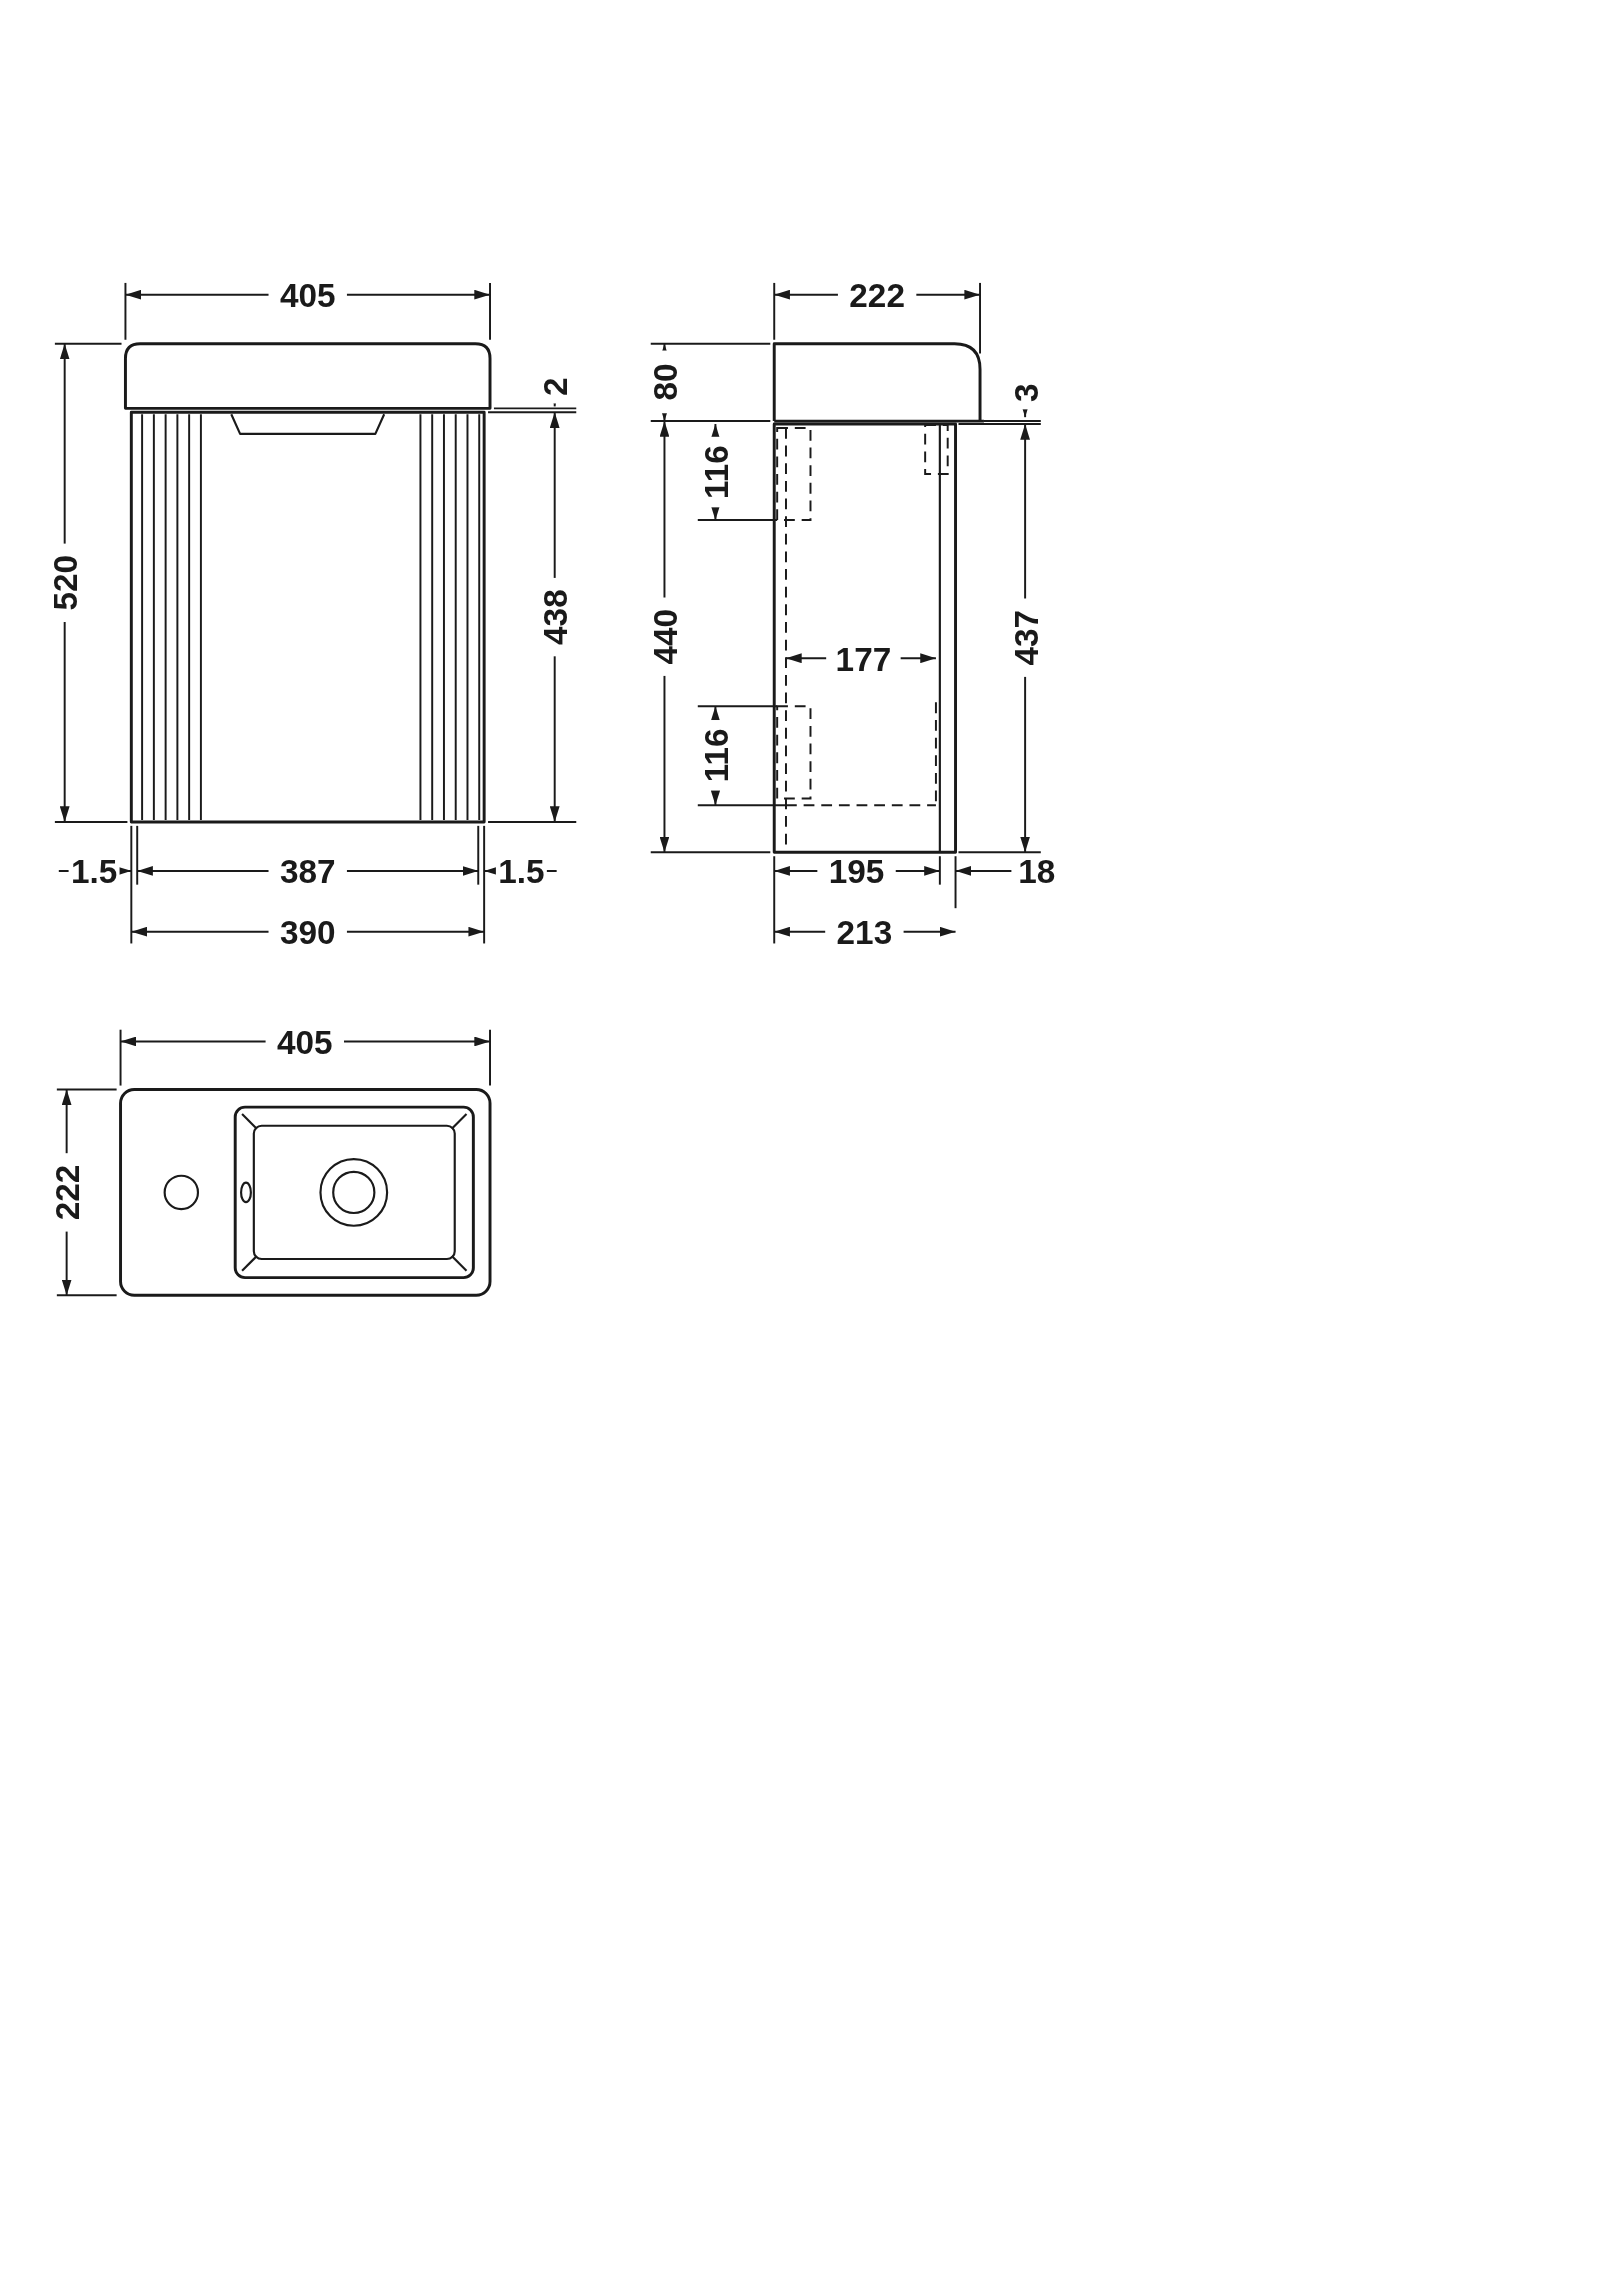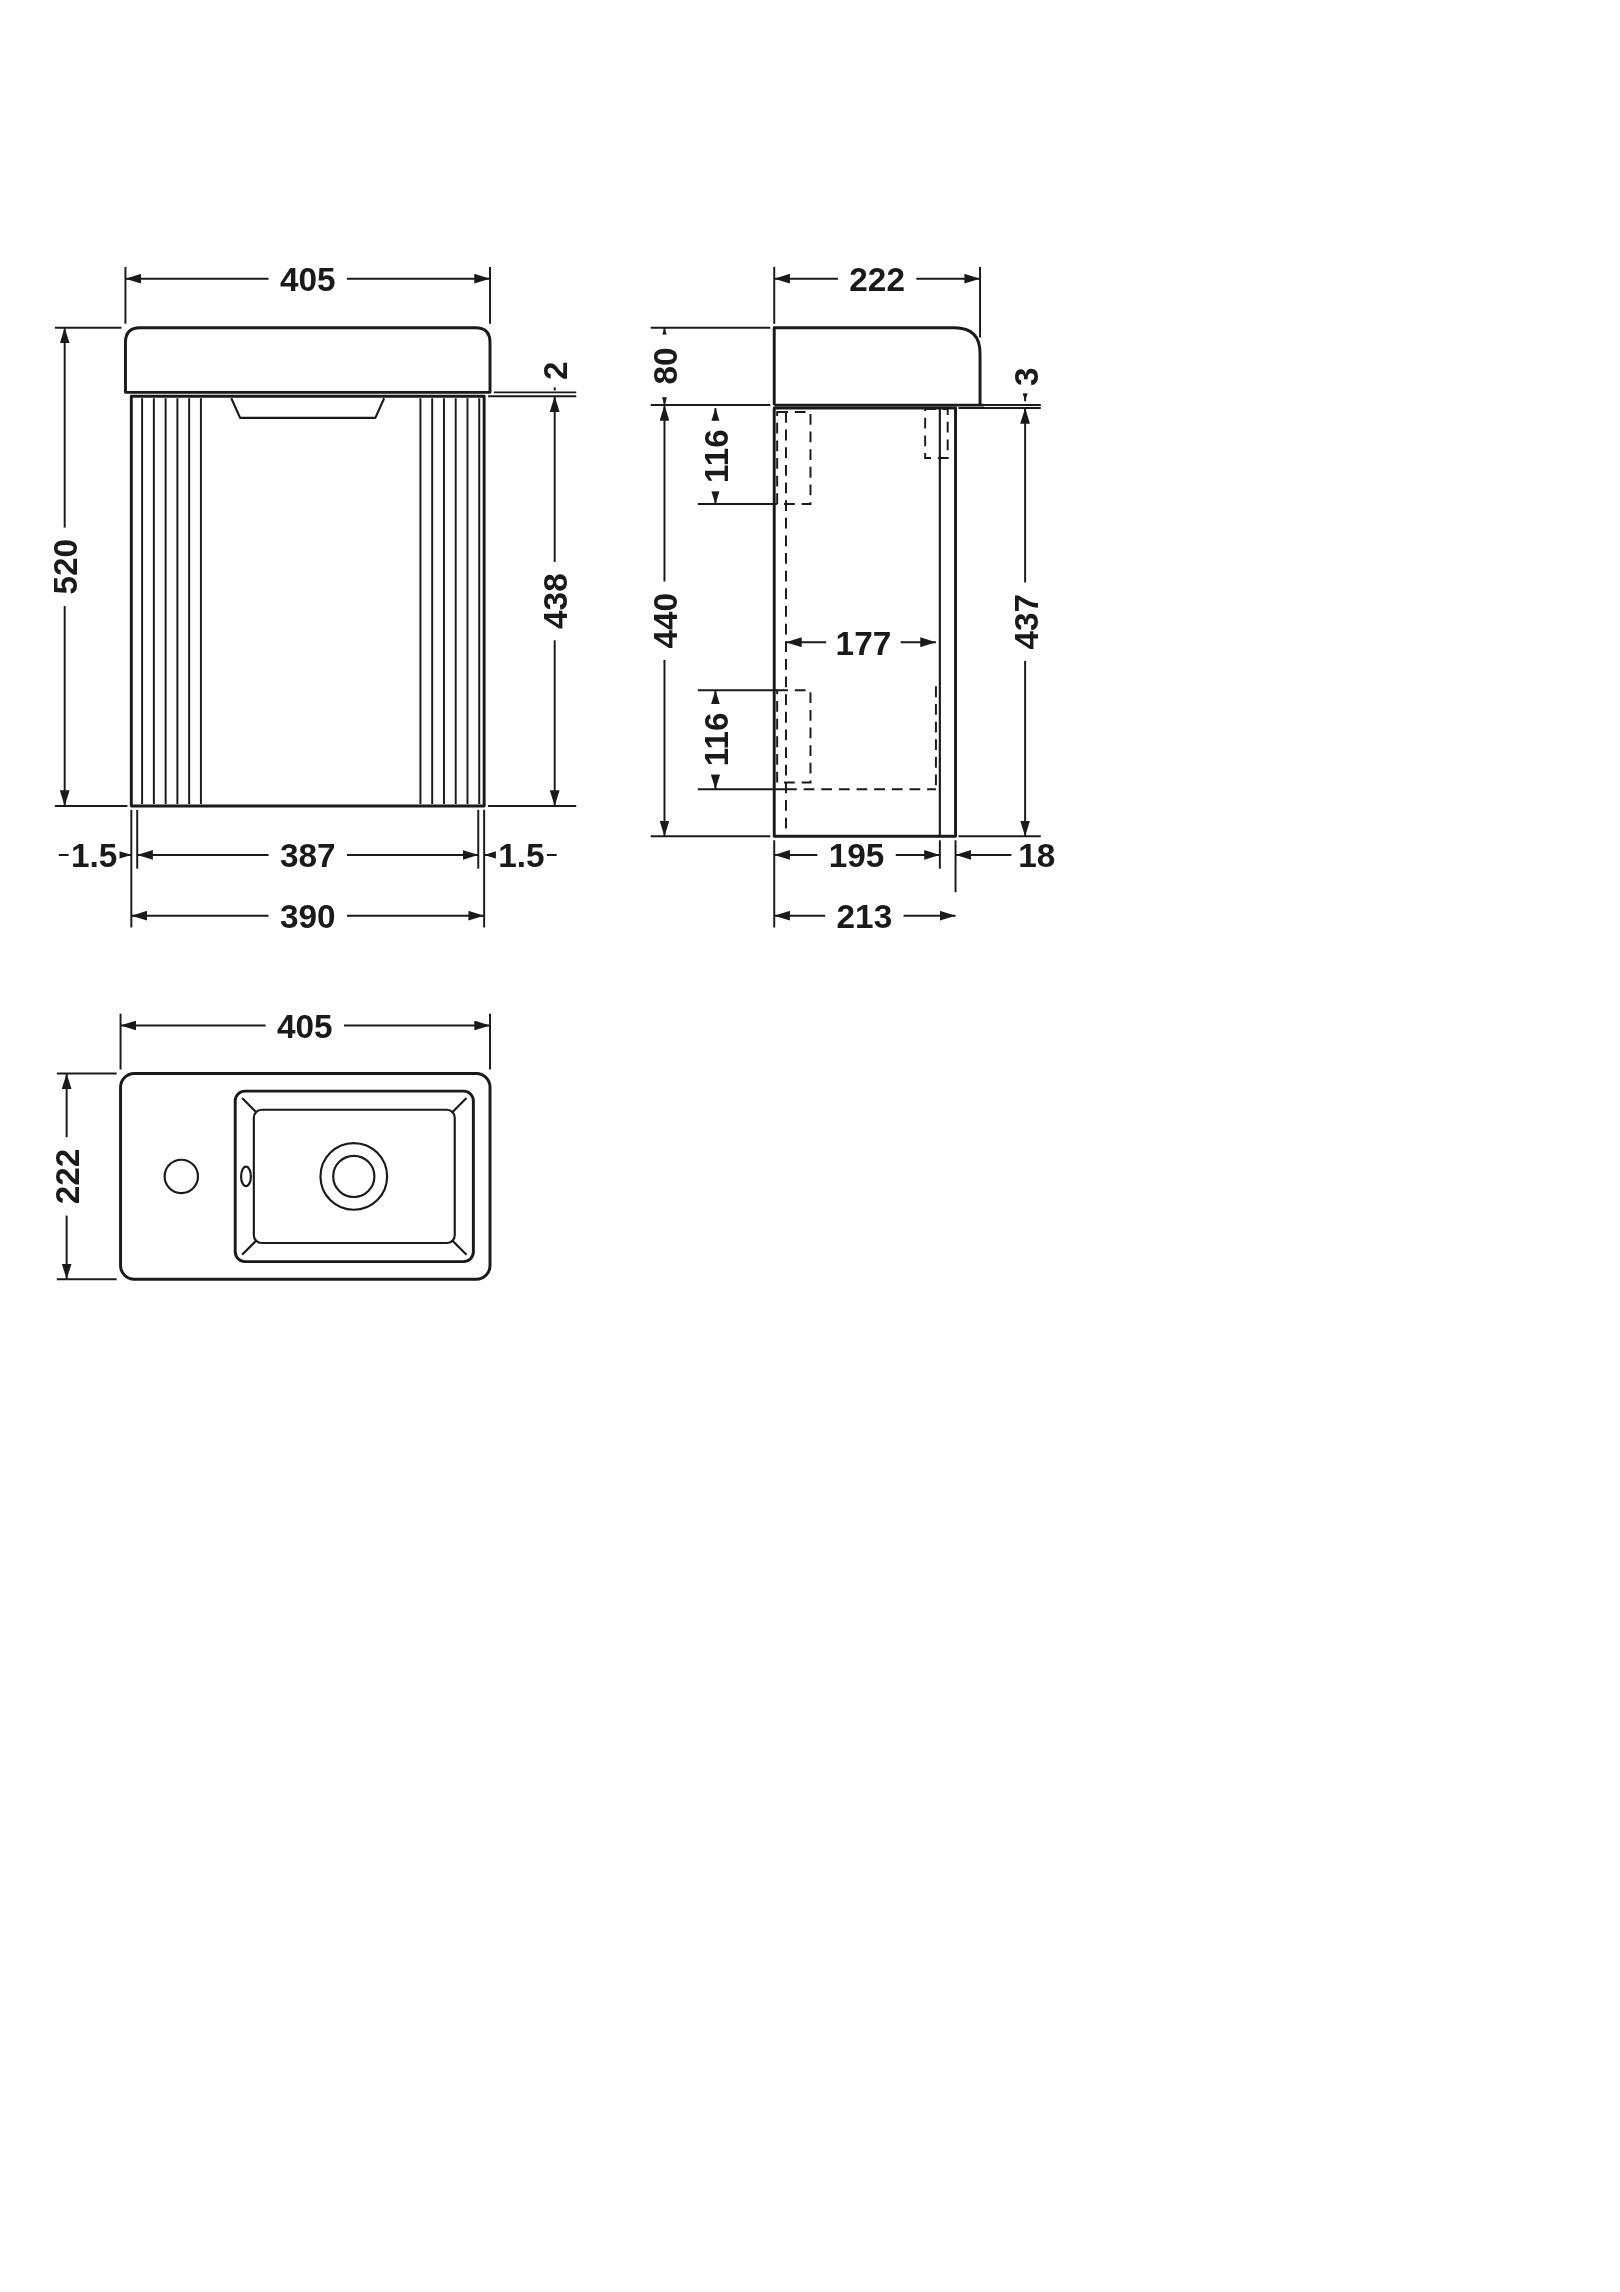--- a/index.html
+++ b/index.html
@@ -1,16 +1,16 @@
 <!DOCTYPE html>
 <html><head>
 <meta charset="utf-8">
 <style>
   html,body{margin:0;padding:0;background:#ffffff;}
-  .canvas{width:1620px;height:2230px;position:relative;background:#ffffff;}
+  .canvas{width:1620px;height:2230px;position:relative;background:#ffffff;margin-top:16px;}
   svg{display:block;}
   .ol{fill:none;stroke:#1a1a1a;stroke-width:3;stroke-linejoin:round;}
   .ol2{fill:none;stroke:#1a1a1a;stroke-width:2.2;stroke-linejoin:round;}
   .flute{stroke:#1a1a1a;stroke-width:2;}
   .ext{stroke:#1a1a1a;stroke-width:2;fill:none;}
   .dim{stroke:#1a1a1a;stroke-width:2;fill:none;}
   .dash{stroke:#1a1a1a;stroke-width:2;fill:none;stroke-dasharray:11 7;}
   .tbg{fill:#ffffff;}
   text.dlabel{
     font-family:"Liberation Sans","DejaVu Sans",sans-serif;

